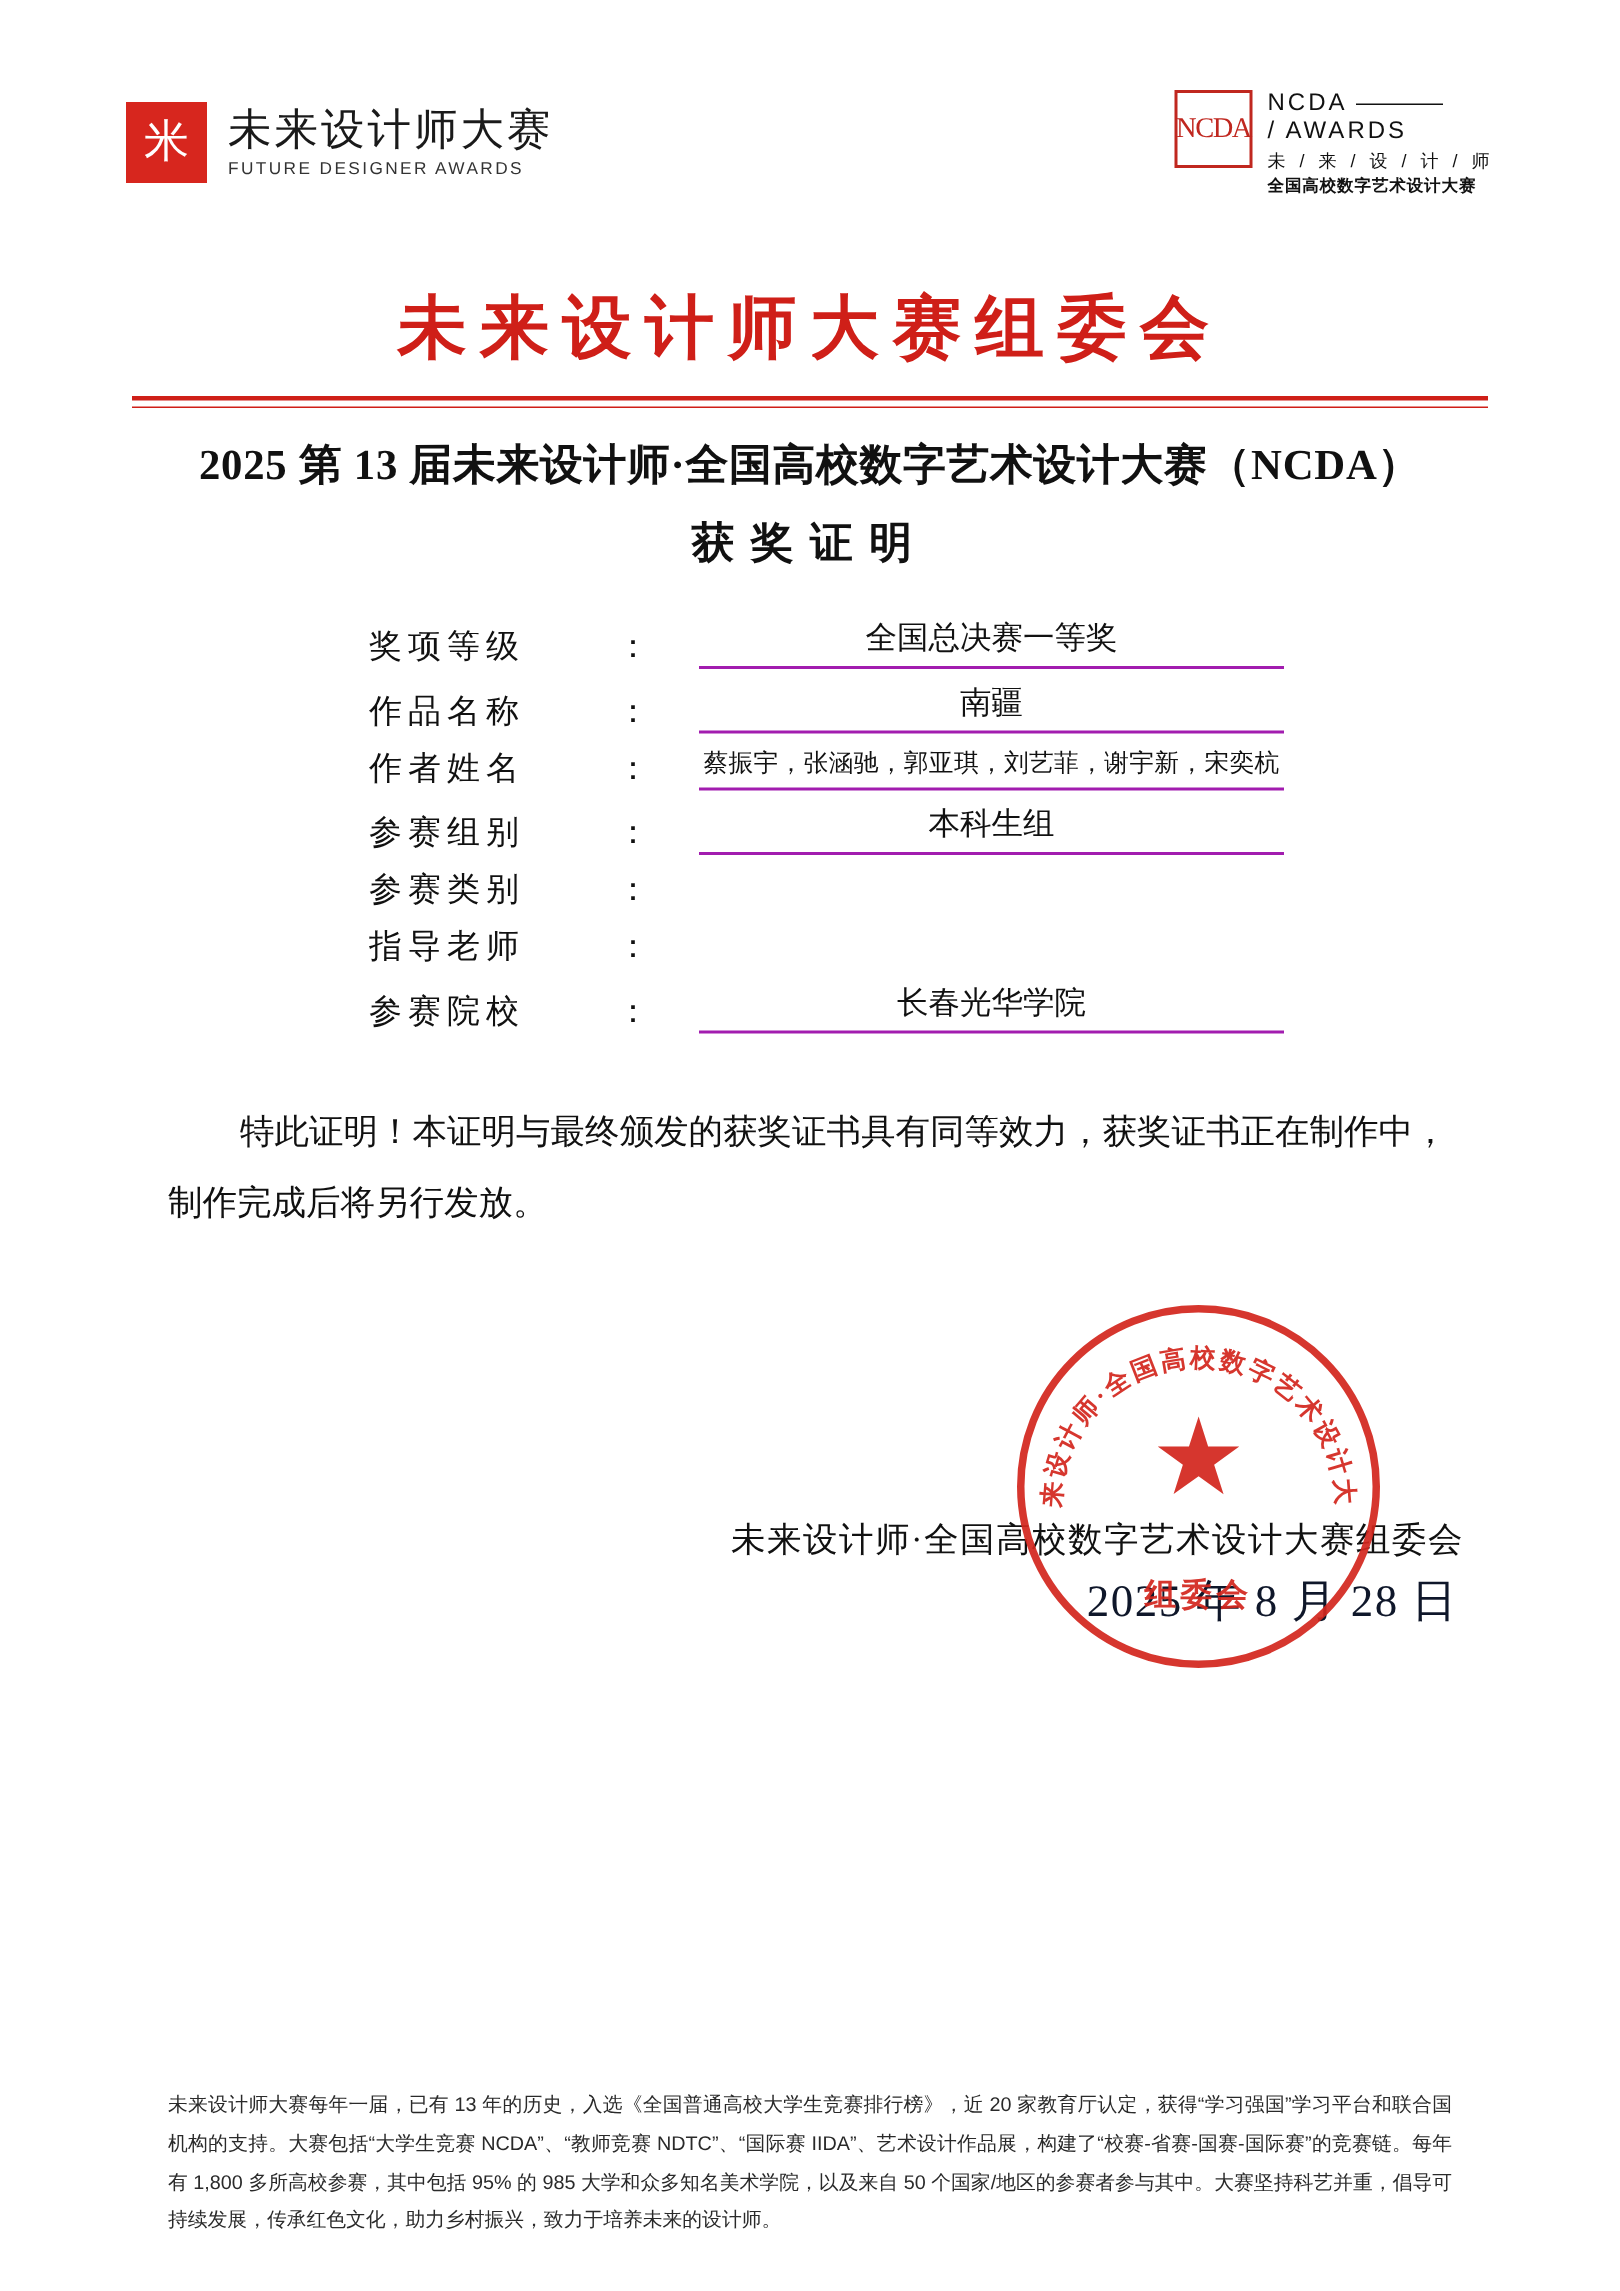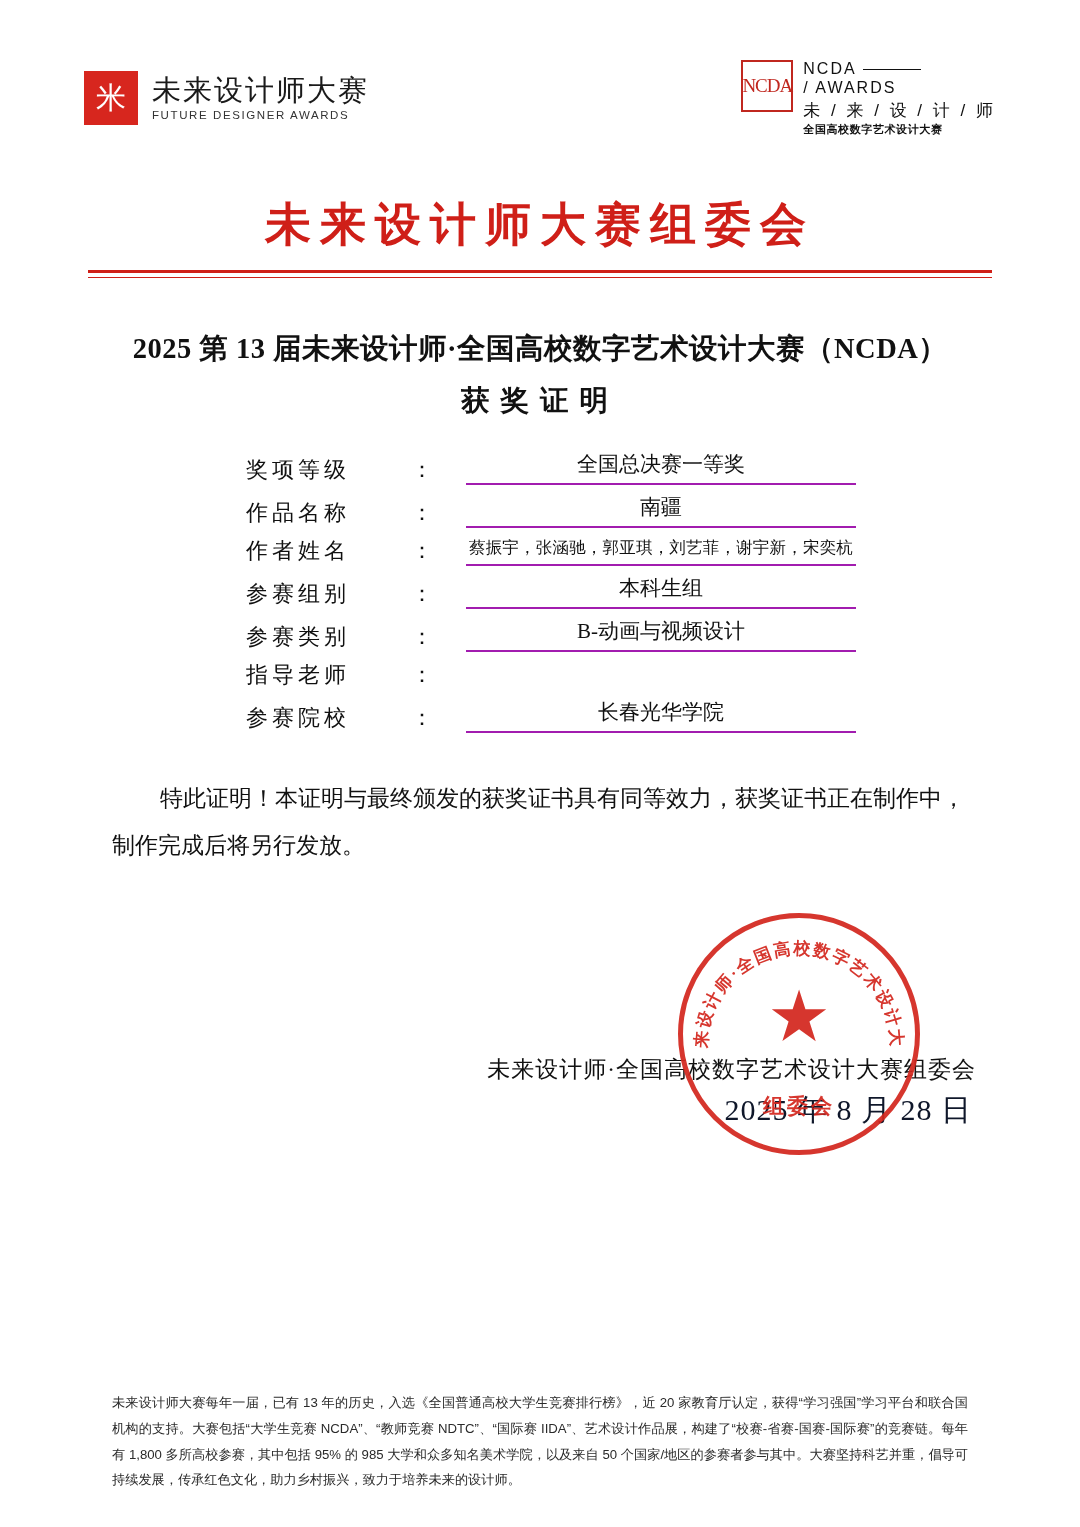--- a/index.html
+++ b/index.html
@@ -99,21 +99,21 @@
     height: 1px;
     background: #111;
   }
   .ncda-line2 {
     font-size: 16px;
     letter-spacing: 2px;
     color: #111;
     margin-top: 1px;
   }
   .ncda-line3 {
-    font-size: 17px;
+    font-size: 12px;
     letter-spacing: 3px;
     color: #111;
     margin-top: 3px;
   }
   .ncda-line4 {
     font-size: 11px;
     letter-spacing: 0.6px;
     color: #111;
     margin-top: 3px;
     font-weight: bold;
@@ -139,21 +139,21 @@
   .rule-thin {
     height: 1px;
     background: #cf1f18;
     margin-top: 4px;
   }
 
   .doc-title {
     text-align: center;
     font-size: 28.5px;
     font-weight: bold;
-    margin-top: 52px;
+    margin-top: 19px;
     letter-spacing: 0.5px;
     color: #111;
   }
   .doc-subtitle {
     text-align: center;
     font-size: 28.5px;
     font-weight: bold;
     margin-top: 14px;
     letter-spacing: 11px;
     color: #111;
@@ -404,21 +404,20 @@
 
     <div class="field-row">
       <div class="field-label">参赛组别</div>
       <div class="field-colon">：</div>
       <div class="field-value">本科生组</div>
     </div>
 
     <div class="field-row">
       <div class="field-label">参赛类别</div>
       <div class="field-colon">：</div>
-      <div class="field-value">B-动画与视频设计</div>
     </div>
 
     <div class="field-row">
       <div class="field-label">指导老师</div>
       <div class="field-colon">：</div>
     </div>
 
     <div class="field-row">
       <div class="field-label">参赛院校</div>
       <div class="field-colon">：</div>

